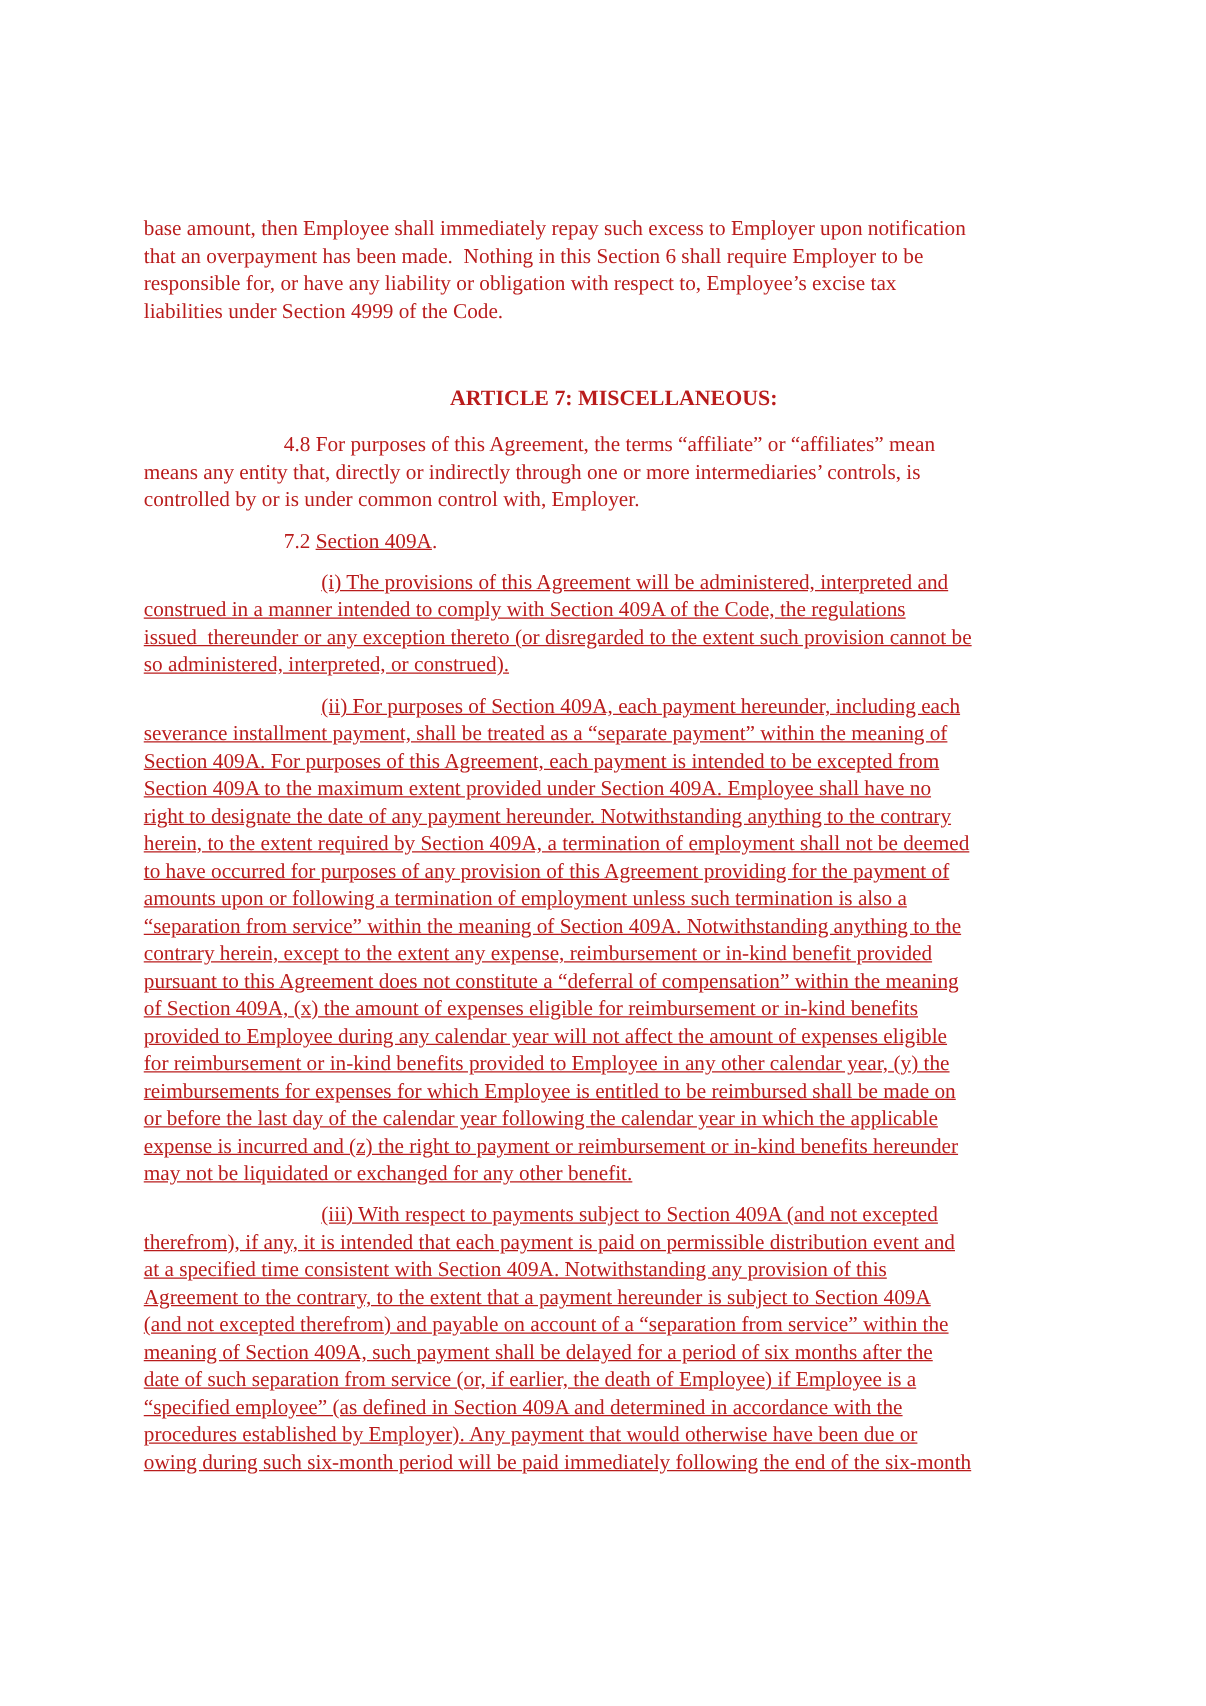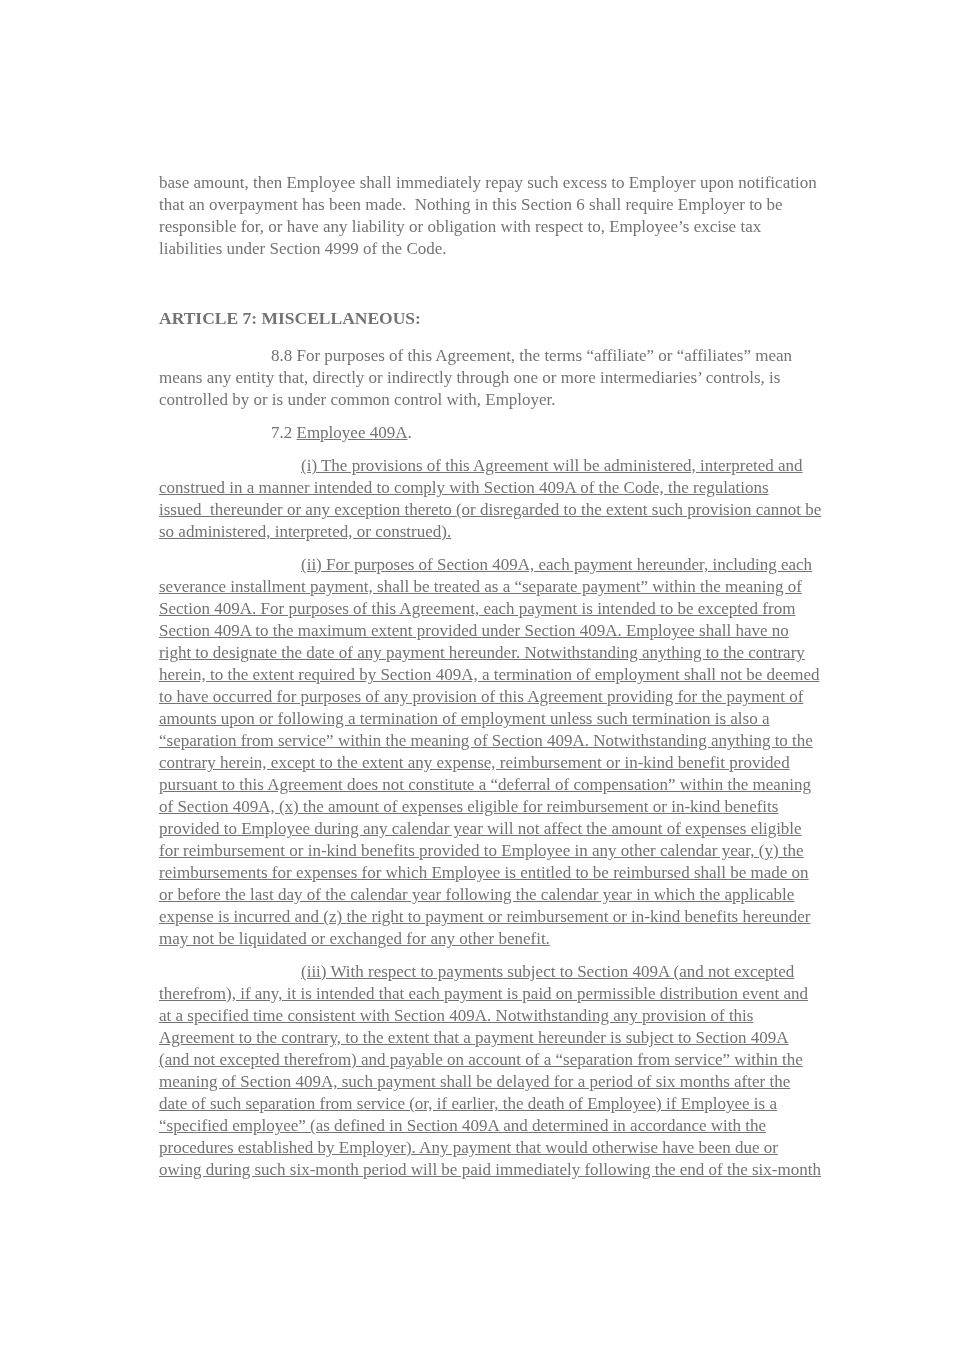--- a/index.html
+++ b/index.html
@@ -24,39 +24,40 @@
   }
   .para {
     margin: 0 0 11px 0;
     white-space: pre-line; 
   }
   .heading {
     font-weight: 700;
     margin: 47px 0 16px 0;
     white-space: normal;
     font-size: 17.5px;
+    text-align: center;
   }
   .indent-section { text-indent: 112px; }
   .indent-sub { text-indent: 142px; text-decoration: underline; }
   .underline { text-decoration: underline; }
 </style>
 </head>
 <body>
 
-<div class="page" style="background: rgb(255, 255, 255); color: #737373; padding-left: 44px;">
+<div class="page" style="background: rgb(255, 255, 255); color: #b91c1c;">
   <div class="content">
     <p class="para">base amount, then Employee shall immediately repay such excess to Employer upon notification
 that an overpayment has been made.&nbsp; Nothing in this Section 6 shall require Employer to be
 responsible for, or have any liability or obligation with respect to, Employee’s excise tax
 liabilities under Section 4999 of the Code.</p>
     <p class="para heading">ARTICLE 7: MISCELLANEOUS:</p>
-    <p class="para indent-section">8.8 For purposes of this Agreement, the terms “affiliate” or “affiliates” mean
+    <p class="para indent-section">4.8 For purposes of this Agreement, the terms “affiliate” or “affiliates” mean
 means any entity that, directly or indirectly through one or more intermediaries’ controls, is
 controlled by or is under common control with, Employer.</p>
-    <p class="para indent-section"><span>7.2&nbsp;</span><span class="underline">Employee 409A</span><span>.</span></p>
+    <p class="para indent-section"><span>7.2&nbsp;</span><span class="underline">Section 409A</span><span>.</span></p>
     <p class="para indent-sub">(i) The provisions of this Agreement will be administered, interpreted and
 construed in a manner intended to comply with Section 409A of the Code, the regulations
 issued&nbsp; thereunder or any exception thereto (or disregarded to the extent such provision cannot be
 so administered, interpreted, or construed).</p>
     <p class="para indent-sub">(ii) For purposes of Section 409A, each payment hereunder, including each
 severance installment payment, shall be treated as a “separate payment” within the meaning of
 Section 409A. For purposes of this Agreement, each payment is intended to be excepted from
 Section 409A to the maximum extent provided under Section 409A. Employee shall have no
 right to designate the date of any payment hereunder. Notwithstanding anything to the contrary
 herein, to the extent required by Section 409A, a termination of employment shall not be deemed

